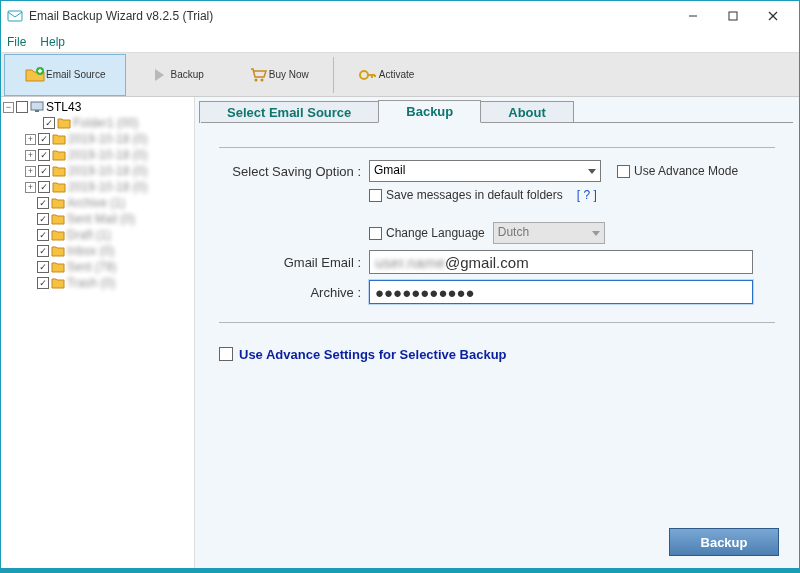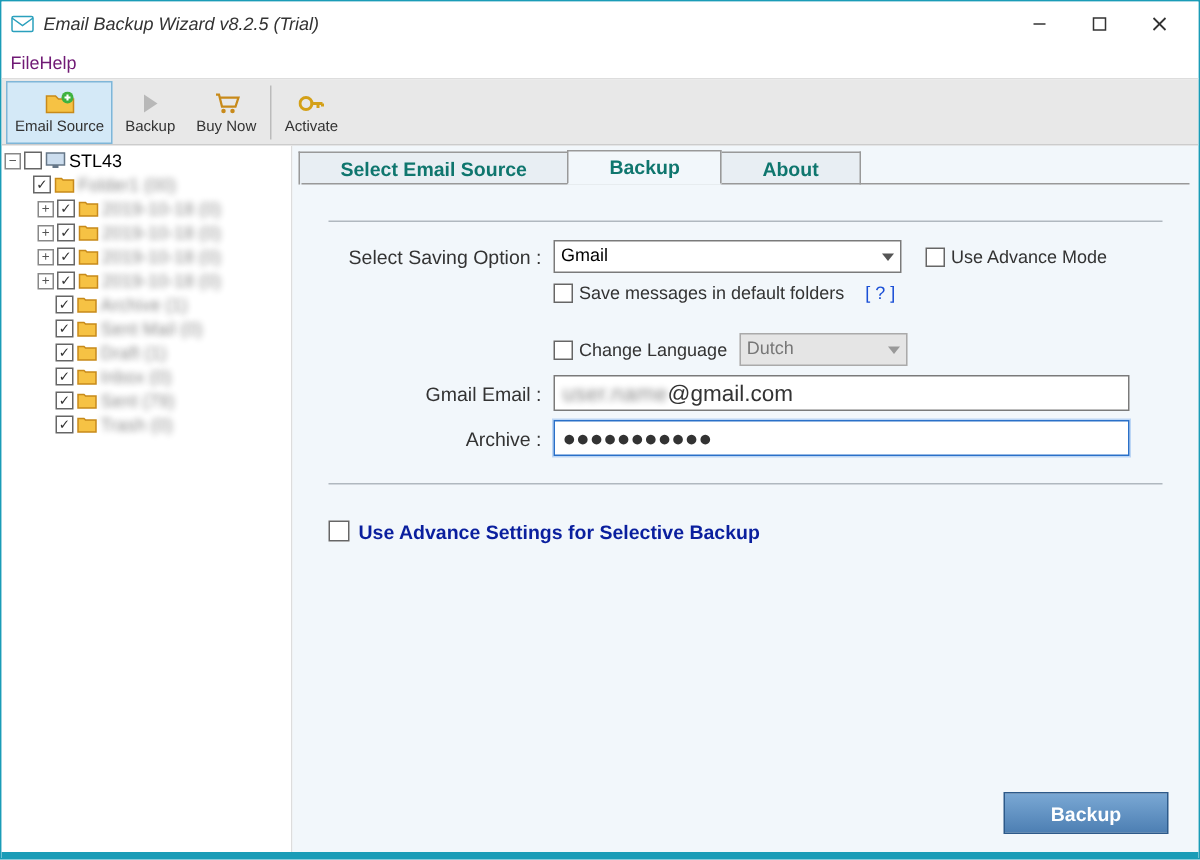--- a/index.html
+++ b/index.html
@@ -1,31 +1,31 @@
 <!DOCTYPE html>
 <html><head>
 <meta charset="utf-8">
 <style>
 * { margin: 0; padding: 0; box-sizing: border-box; font-family: "Segoe UI", Tahoma, sans-serif; }
 body { width: 800px; height: 573px; background: #fff; overflow: hidden; display: flex; flex-direction: column; border: 1px solid #1a9cb7; }
 
 
-.titlebar { height: 30px; background: #fff; display: flex; align-items: center; padding: 0 6px; font-size: 12px; color: #333; font-style: italic; }
+.titlebar { height: 30px; background: #fff; display: flex; align-items: center; padding: 0 6px; font-size: 12px; color: #333; }
 .titlebar .app-icon { width: 16px; height: 16px; margin-right: 6px; }
 .titlebar .title { flex: 1; }
 .titlebar .win-controls { display: flex; gap: 0; }
 .titlebar .win-btn { width: 40px; height: 28px; display: flex; align-items: center; justify-content: center; font-size: 14px; cursor: default; }
 
 
-.menubar { height: 22px; background: #fff; display: flex; align-items: center; padding: 0 6px; font-size: 12px; gap: 0; color: #701a75; border-bottom: 1px solid #ddd; }
+.menubar { height: 22px; background: #fff; display: flex; align-items: center; padding: 0 6px; font-size: 12px; gap: 14px; color: #0f766e; border-bottom: 1px solid #ddd; }
 .menubar span { cursor: default; }
 
 
 .toolbar { height: 44px; background: #e8e8e8; display: flex; align-items: center; padding: 0 2px; border-bottom: 1px solid #ccc; }
-.tool-btn { height: 42px; padding: 2px 5px; display: flex; flex-direction: column; align-items: center; justify-content: center; font-size: 10px; color: #333; border: 1px solid transparent; margin: 0 1px; gap: 1px; cursor: default; }
+.tool-btn { height: 42px; padding: 2px 20px; display: flex; flex-direction: row; align-items: center; justify-content: center; font-size: 10px; color: #333; border: 1px solid transparent; margin: 0 1px; gap: 1px; cursor: default; }
 .tool-btn.active { background: #d4e9f7; border: 1px solid #7fb6d8; }
 .tool-btn .tb-icon { width: 20px; height: 18px; display: flex; align-items: center; justify-content: center; }
 .tool-sep { width: 1px; height: 36px; background: #bbb; margin: 0 2px; }
 
 
 .main { flex: 1; display: flex; overflow: hidden; }
 
 
 .sidebar { width: 194px; background: #fff; border-right: 1px solid #ddd; font-size: 12px; padding: 2px 0; overflow: hidden; }
 .tree-row { display: flex; align-items: center; height: 16px; padding-left: 4px; gap: 2px; white-space: nowrap; }
@@ -147,21 +147,21 @@
   <div class="sidebar">
     <div class="tree-row" style="padding-left:2px">
       <span class="exp">−</span>
       <span class="cb"></span>
       <span class="fld"><svg width="14" height="12" viewBox="0 0 14 12">
             <rect x="1" y="1" width="12" height="8" fill="#cde" stroke="#678"></rect>
             <rect x="5" y="9" width="4" height="2" fill="#678"></rect>
           </svg></span>
       <span>STL43</span>
     </div>
-    <div class="tree-row" style="padding-left:8px">
+    <div class="tree-row" style="padding-left:29px">
       <span class="exp empty"></span>
       <span class="cb checked"></span>
       <span class="fld"><svg width="14" height="12" viewBox="0 0 14 12">
             <path d="M1 2 L5 2 L6 3 L13 3 L13 11 L1 11 Z" fill="#f6c244" stroke="#c88a1a"></path>
           </svg></span>
       <span class="blur">Folder1 (00)</span>
     </div>
     <div class="tree-row" style="padding-left:24px">
       <span class="exp">+</span>
       <span class="cb checked"></span>

